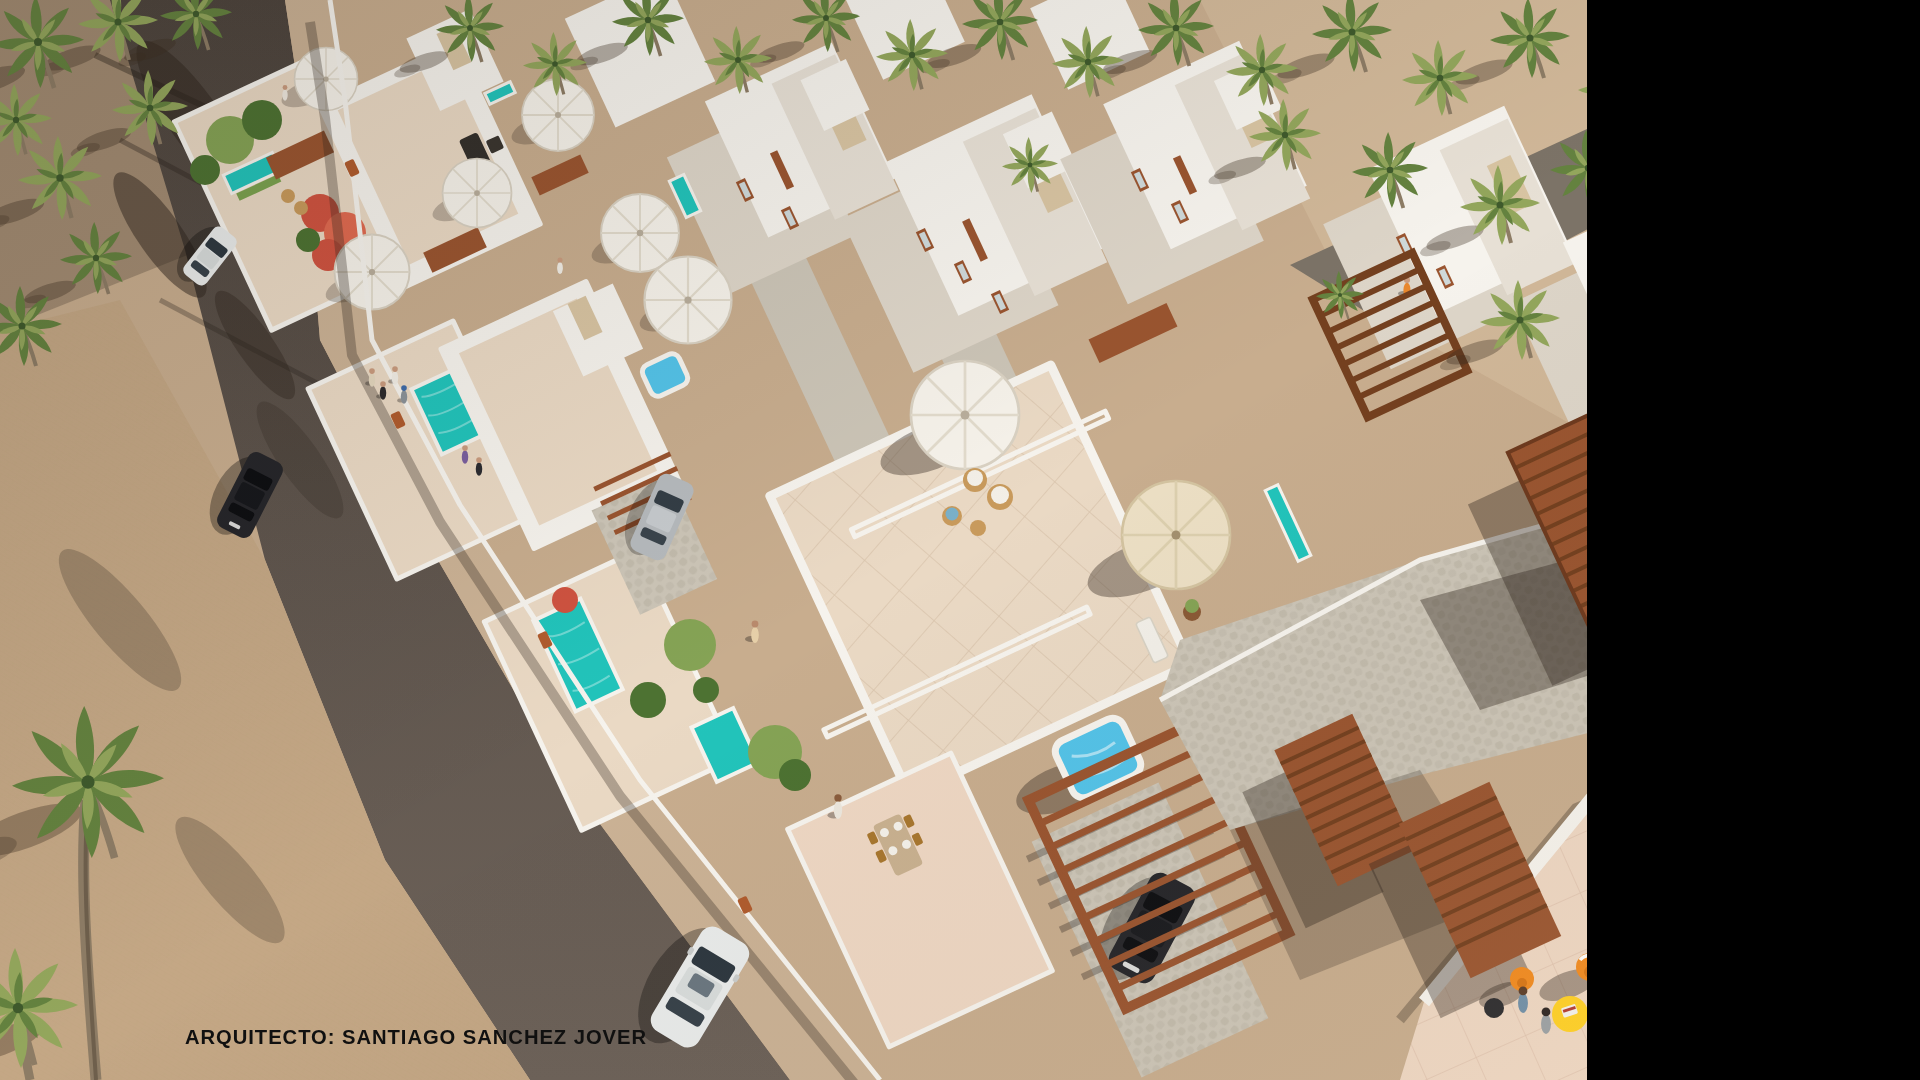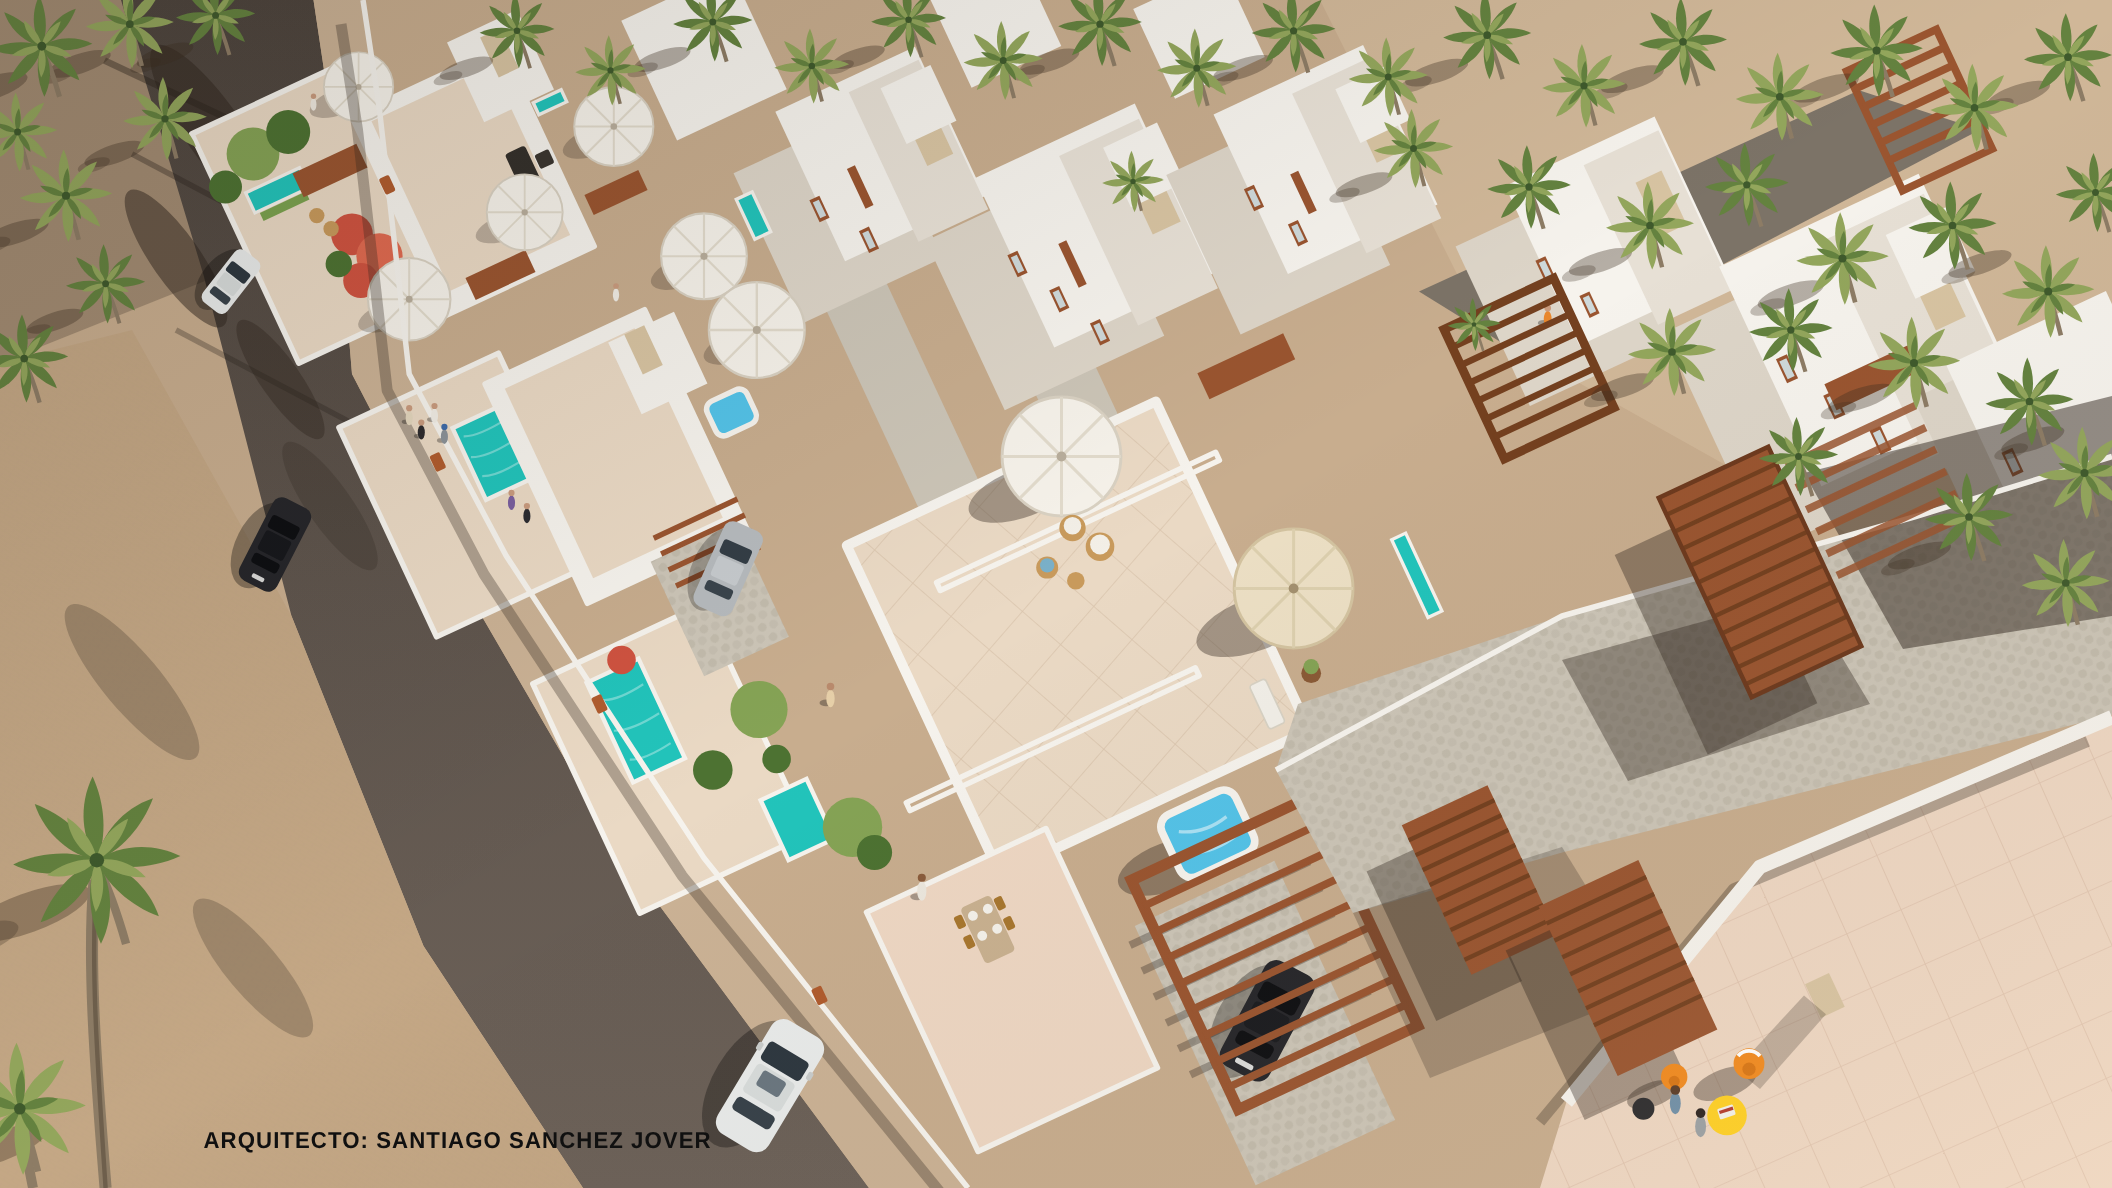--- a/index.html
+++ b/index.html
@@ -1,16 +1,16 @@
 <!DOCTYPE html>
 <html style="--sand: #c8ad8e; --sandShade: #9b8168; --brick: #c4a785; --sidewalk: #cbb295; --road: #5e544c; --roadDark: #473f39; --roadBack: #7c7367; --white: #f6f3ed; --whiteShade: #e7e0d5; --faceShade: #ddd5c8; --terrace: #ead9c4; --terracePink: #eed7c3; --cobble: #ccc5b7; --cobbleDark: #b9b1a1; --wood: #9a5530; --woodDark: #74401f; --pool: #22c4bb; --jacuzzi: #54c3e8; --lawn: #7ba24f; --treeDark: #4d7232; --treeLight: #85a355; --palm: #64823f; --palmLight: #93a65c; --trunk: #8d7c65; --flower: #cf5340; --panel: #d8c4a2; --umbrella: #f6f2ea; --umbrellaBeige: #ecdfc4; --orange: #f18a1f; --yellow: #ffd024; --carWhite: #e9ebea; --carSilver: #b6babd; --carBlack: #26262a; --text: #101010;"><head>
 <meta charset="utf-8">
 <style>
   html,body{margin:0;padding:0;background:#000;}
-  .stage{position:relative;width:1920px;height:1080px;overflow:hidden;background:#c8ad8e;
+  .stage{position:relative;width:1587px;height:1080px;overflow:hidden;background:#c8ad8e;
          font-family:"Liberation Sans", sans-serif;}
   svg{display:block;width:1920px;height:1080px;}
   
   .sand{fill:var(--sand)}
   .w{fill:var(--white)}
   .ws{fill:var(--whiteShade)}
   .fs{fill:var(--faceShade)}
   .ter{fill:var(--terrace)}
   .terp{fill:var(--terracePink)}
   .wd{fill:var(--wood)}

